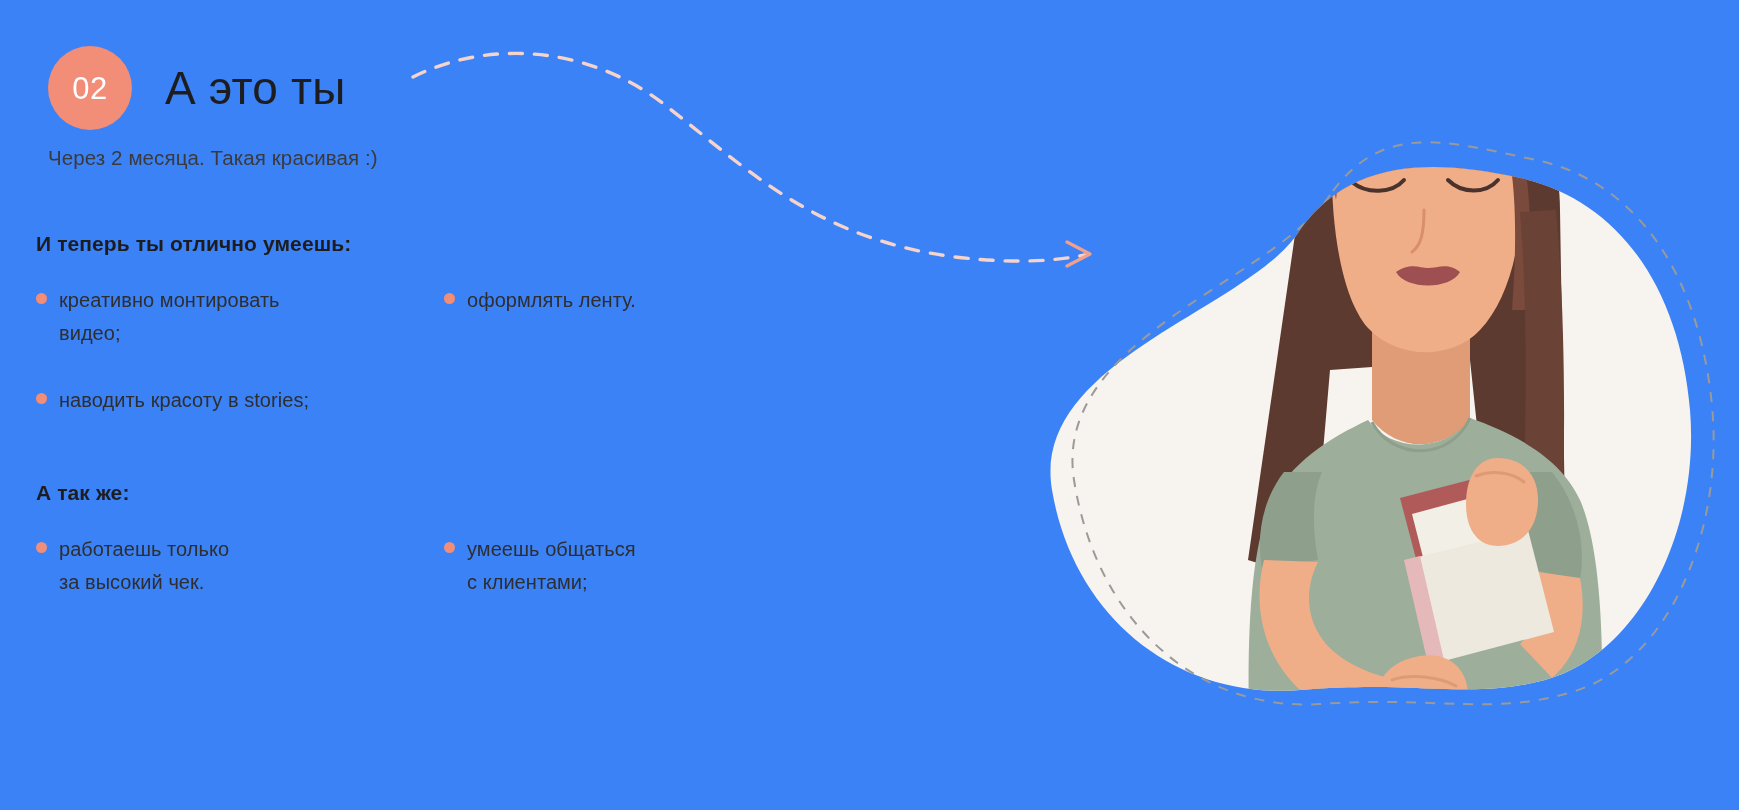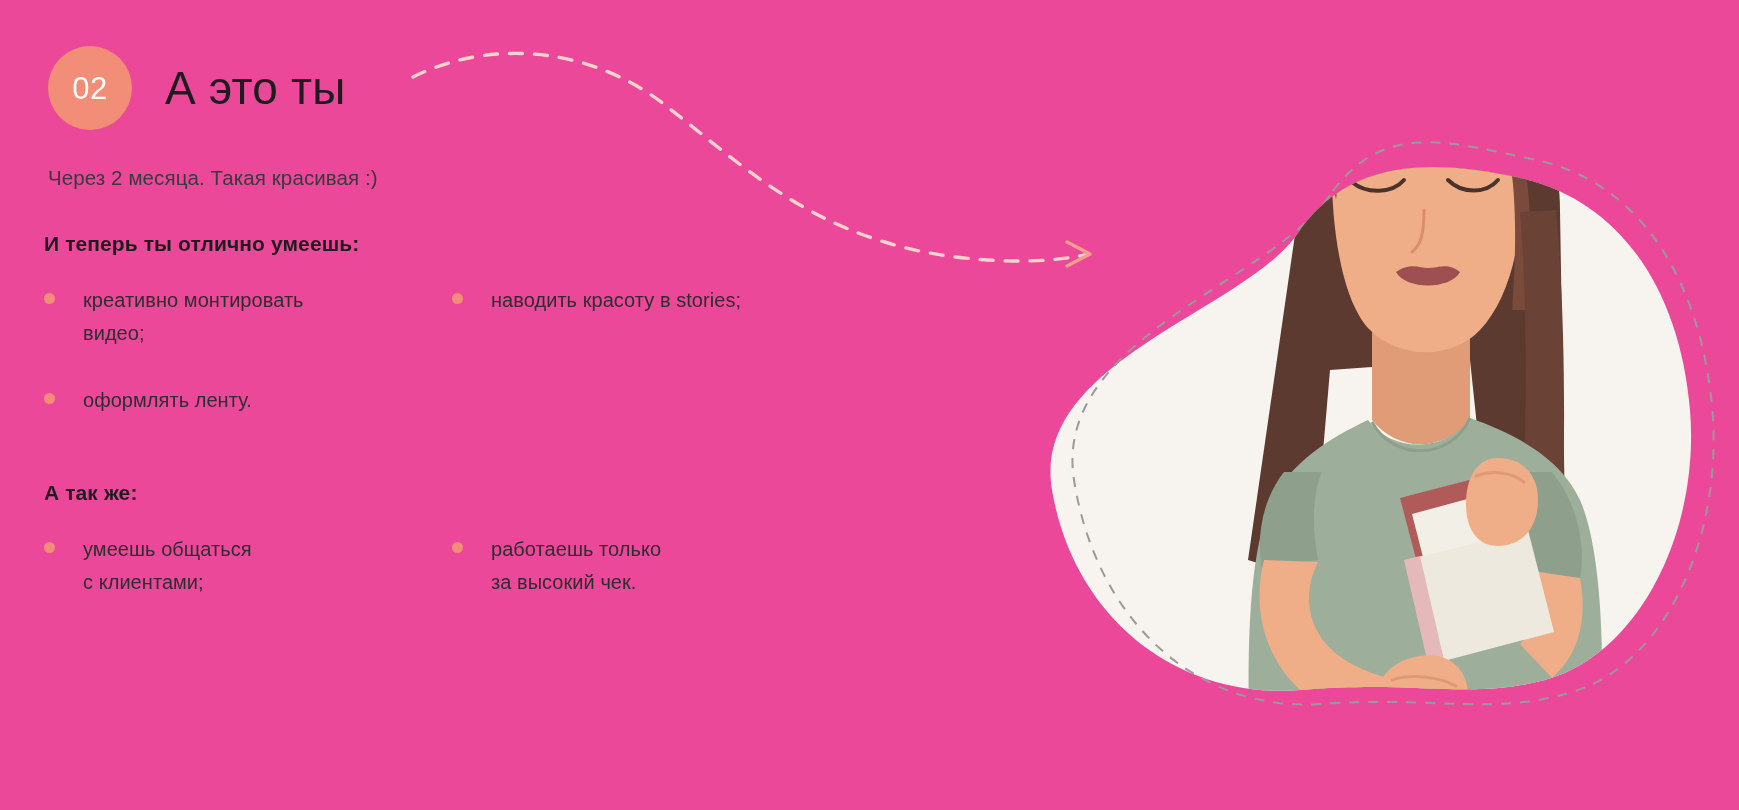--- a/index.html
+++ b/index.html
@@ -10,21 +10,21 @@
     height: 810px;
     background: #ffffff;
     font-family: "Liberation Sans", sans-serif;
     overflow: hidden;
   }
 
   #slide {
     position: relative;
     width: 1739px;
     height: 810px;
-    background: #ec4899;
+    background: #3b82f6;
   }
 
   
   .header-row {
     position: absolute;
     left: 48px;
     top: 46px;
     display: flex;
     align-items: center;
     gap: 33px;
@@ -53,32 +53,32 @@
     letter-spacing: 0.2px;
     white-space: nowrap;
     line-height: 1.05;
     text-align: right;
   }
 
   
   .subtitle {
     position: absolute;
     left: 48px;
-    top: 166px;
+    top: 146px;
     font-size: 20.5px;
     font-weight: 400;
     color: #3a3a3c;
     letter-spacing: 0.1px;
     white-space: nowrap;
   }
 
   
   .content {
     position: absolute;
-    left: 44px;
+    left: 36px;
     top: 232px;
     width: 960px;
   }
 
   .section-heading {
     font-size: 21px;
     font-weight: 700;
     color: #1d1d1f;
     letter-spacing: 0.1px;
     margin-bottom: 28px;
@@ -88,21 +88,21 @@
   .bullet-grid {
     display: grid;
     grid-template-columns: 408px 1fr;
     column-gap: 0px;
     row-gap: 34px;
   }
 
   .bullet {
     display: flex;
     align-items: flex-start;
-    gap: 28px;
+    gap: 12px;
   }
   .bullet-dot {
     width: 11px;
     height: 11px;
     border-radius: 50%;
     background: #F28D77;
     flex: 0 0 auto;
     margin-top: 9px;
   }
   .bullet-text {
@@ -158,40 +158,40 @@
     <div class="section-heading">И теперь ты отлично умеешь:</div>
 
     <div class="bullet-grid">
       <div class="bullet">
         <span class="bullet-dot"></span>
         <span class="bullet-text">креативно монтировать
 видео;</span>
       </div>
       <div class="bullet">
         <span class="bullet-dot"></span>
+        <span class="bullet-text">оформлять ленту.</span>
+      </div>
+      <div class="bullet">
+        <span class="bullet-dot"></span>
         <span class="bullet-text">наводить красоту в stories;</span>
       </div>
-      <div class="bullet">
-        <span class="bullet-dot"></span>
-        <span class="bullet-text">оформлять ленту.</span>
-      </div>
     </div>
 
     <div class="section-heading second">А так же:</div>
 
     <div class="bullet-grid">
+      <div class="bullet">
+        <span class="bullet-dot"></span>
+        <span class="bullet-text">работаешь только
+за высокий чек.</span>
+      </div>
       <div class="bullet">
         <span class="bullet-dot"></span>
         <span class="bullet-text">умеешь общаться
 с клиентами;</span>
-      </div>
-      <div class="bullet">
-        <span class="bullet-dot"></span>
-        <span class="bullet-text">работаешь только
-за высокий чек.</span>
       </div>
       <div class="spacer-cell"></div>
     </div>
 
   </div>
 
   <svg class="illustration" viewBox="0 0 739 700">
     <defs>
       <clipPath id="blobClip">
         <path d="M 300 170

